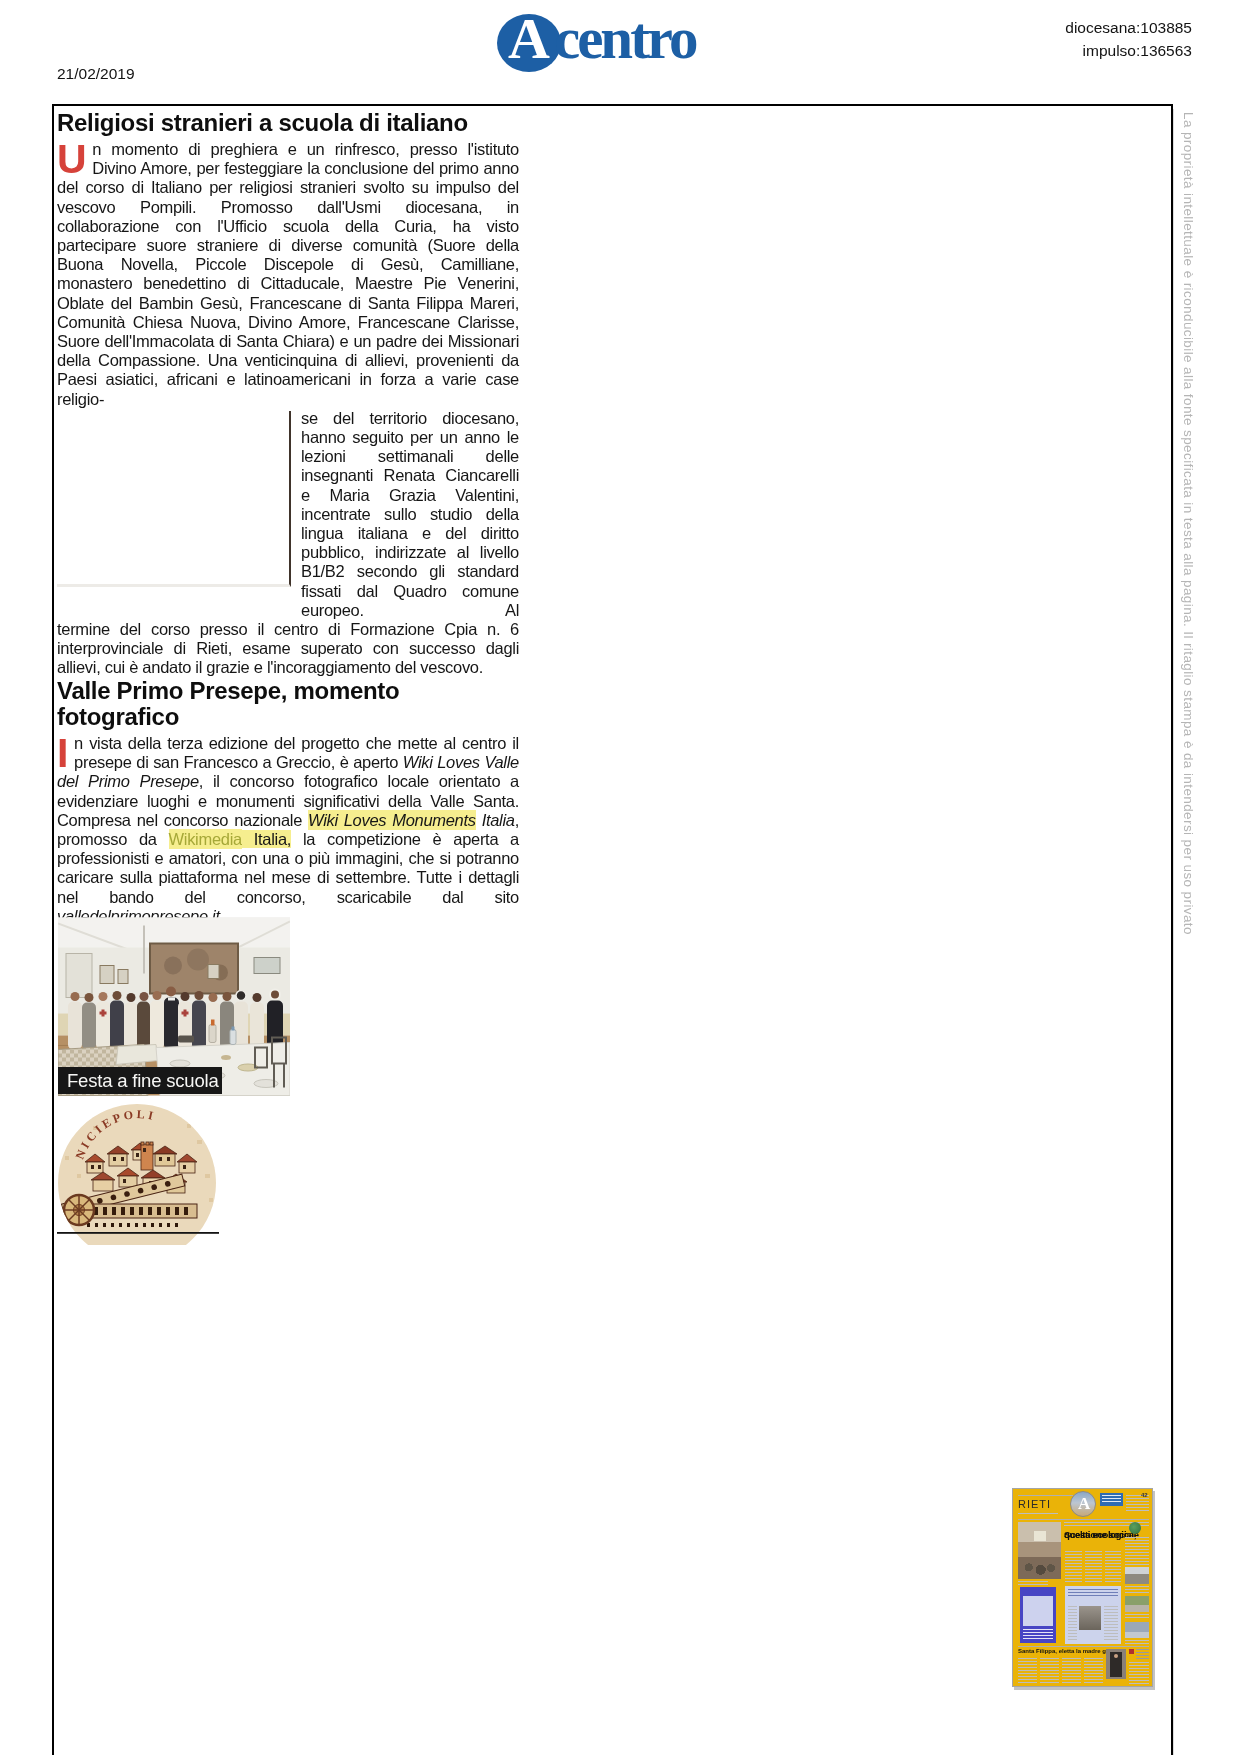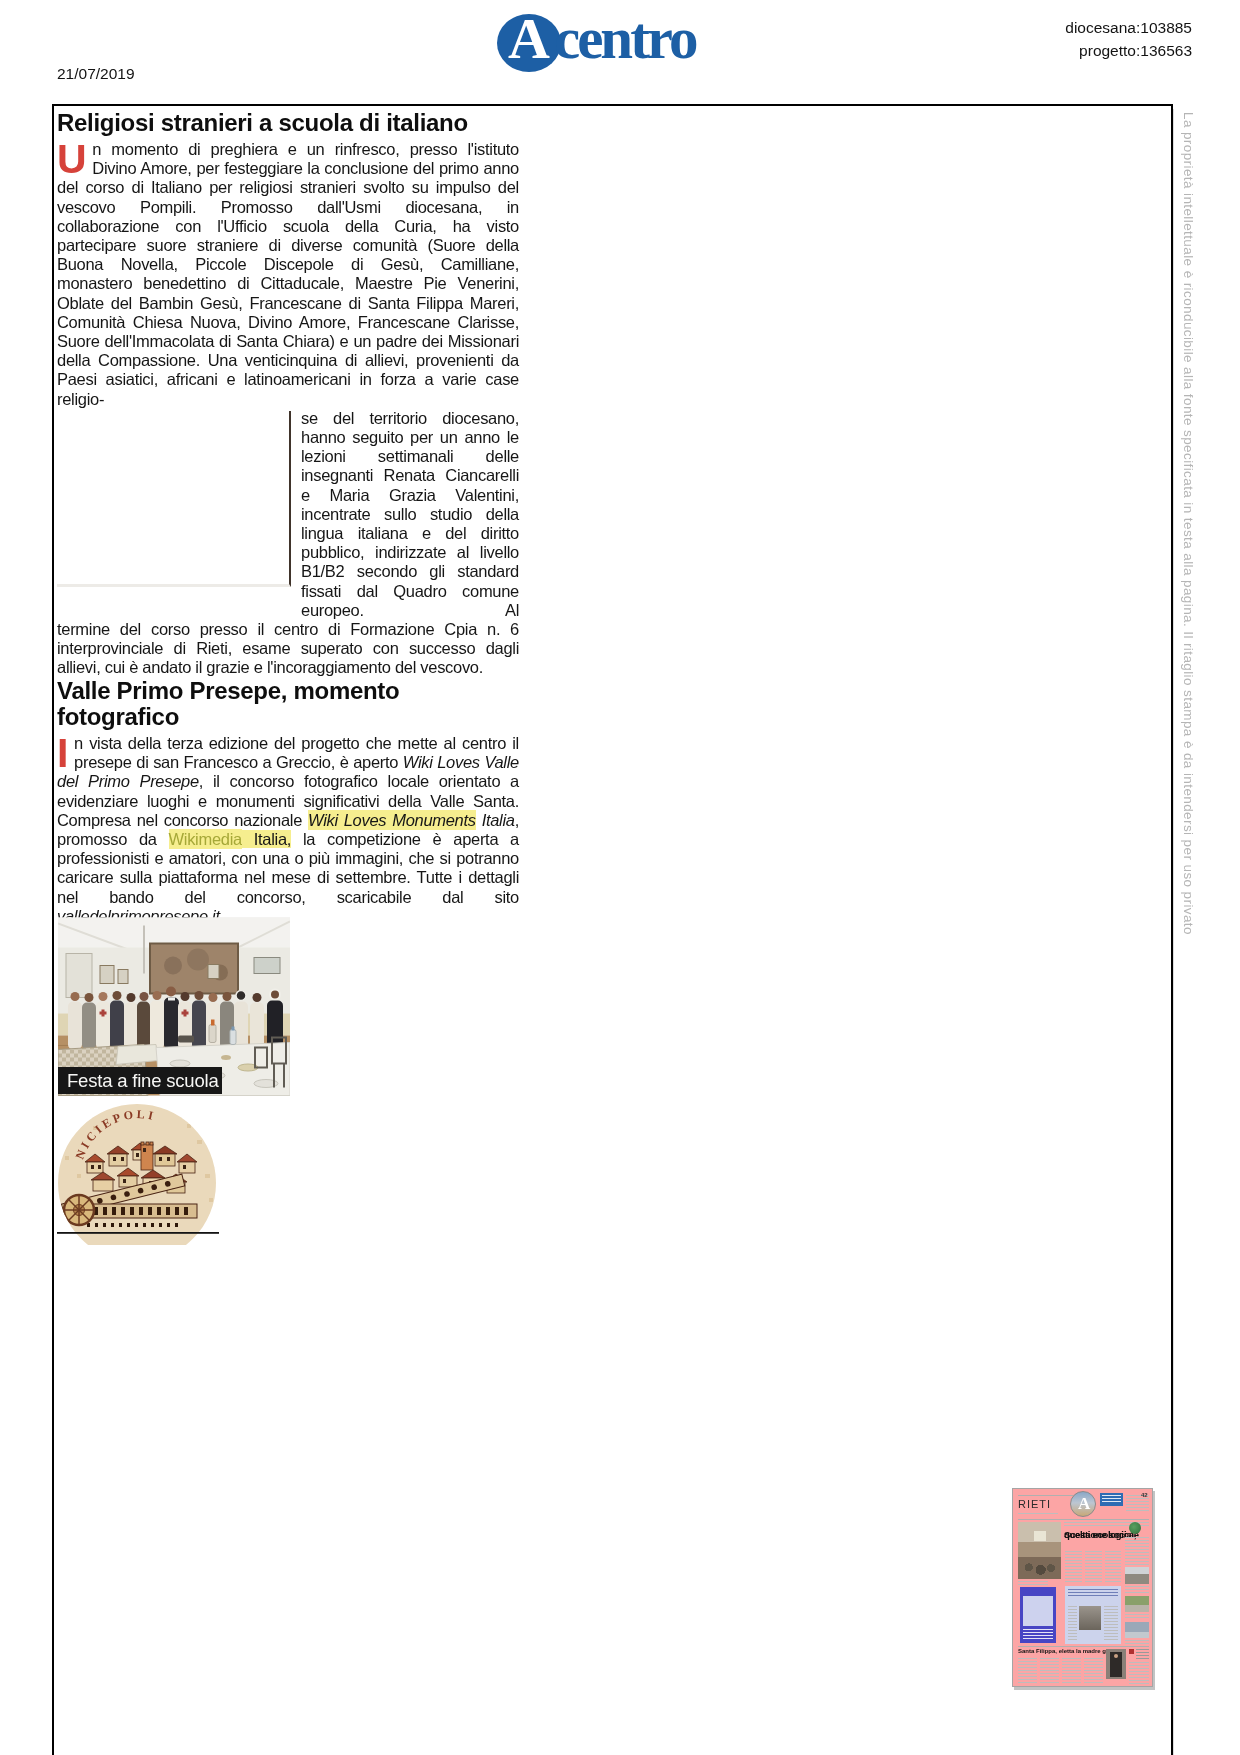--- a/index.html
+++ b/index.html
@@ -52,21 +52,21 @@
   .photo svg{display:block; filter:saturate(.95) contrast(.97) blur(.3px);}
   .photo-caption{
     position:absolute; left:0; bottom:2px; width:164px; height:27px; background:#171717;
     color:#f7f7f5; font-size:18.5px; line-height:27px; padding-left:9px; letter-spacing:-.2px;
   }
   
   .mosaic{position:absolute; left:3px; top:998px; width:162px; height:141px;}
   
   .thumb{
     position:absolute; left:958px; top:1382px; width:141px; height:199px;
-    background:#fca5a5; border:1px solid #a5a5a5; box-shadow:2px 3px 0 #c3c3c3; overflow:hidden;padding-left:16px;
+    background:#eab308; border:1px solid #a5a5a5; box-shadow:2px 3px 0 #c3c3c3; overflow:hidden;padding-left:16px;
   }
   .thumb *{position:absolute;}
   .tl{background-image:repeating-linear-gradient(to bottom,#bdbdbd 0 1px,transparent 1px 3px);}
   .tld{background-image:repeating-linear-gradient(to bottom,#9a9a9a 0 1px,transparent 1px 3px);}
   .tlb{background-image:repeating-linear-gradient(to bottom,#6f7fb8 0 1px,transparent 1px 3px);}
   .tlw{background-image:repeating-linear-gradient(to bottom,rgba(255,255,255,.85) 0 1px,transparent 1px 3px);}
   .t-rule{background:#b0b0b0; height:1px;}
   .t-rieti{left:5px; top:9px; font-size:11px; letter-spacing:1px; color:#2a2a2a; font-family:"Liberation Sans",sans-serif;}
   .t-pagenum{left:128px; top:3px; font-size:6px; font-weight:bold; color:#333;}
   .t-logo{left:57px; top:2px; width:26px; height:26px; border-radius:50%;
@@ -92,33 +92,33 @@
   .t-bheadline{left:5px; top:159px; width:88px; font-size:6px; font-weight:bold; color:#141414; white-space:nowrap; overflow:hidden;}
   .t-nun{left:93px; top:160px; width:20px; height:30px; background:#8a8078;}
   .t-nun i{position:absolute; left:4px; top:3px; width:12px; height:25px; background:#2e2a28;}
   .t-nun b{position:absolute; left:8px; top:5px; width:4px; height:4px; border-radius:50%; background:#c9a184;}
   .t-redcap{left:116px; top:160px; width:5px; height:5px; background:#b03030;}
 </style>
 </head>
 <body>
 
 <div class="hdr-left">
-  <div>21/07/2019</div>
+  <div>21/02/2019</div>
   <div>Pag. 42  Ed. Roma</div>
 </div>
 
 <div class="logo">
   <span class="logo-disc"></span>
   <span class="logo-a">A</span>
   <span class="logo-rest">centro</span>
 </div>
 
 <div class="hdr-right">
   <div>diocesana:103885</div>
-  <div>progetto:136563</div>
+  <div>impulso:136563</div>
 </div>
 
 <div class="watermark">La proprietà intellettuale è riconducibile alla fonte specificata in testa alla pagina. Il ritaglio stampa è da intendersi per uso privato</div>
 
 <div class="frame">
 
   <div class="article" style="left:3px; top:4px;">
     <h1>Religiosi stranieri a scuola di italiano</h1>
     <p class="body full-just"><span class="dropcap">U</span><span>n momento di preghiera e un rinfresco, presso l'istituto Divino Amore, per festeggiare la conclusione del primo anno del corso di Italiano per religiosi stranieri svolto su impulso del vescovo Pompili. Promosso dall'Usmi diocesana, in collaborazione con l'Ufficio scuola della Curia, ha visto partecipare suore straniere di diverse comunità (Suore della Buona Novella, Piccole Discepole di Gesù, Camilliane, monastero benedettino di Cittaducale, Maestre Pie Venerini, Oblate del Bambin Gesù, Francescane di Santa Filippa Mareri, Comunità Chiesa Nuova, Divino Amore, Francescane Clarisse, Suore dell'Immacolata di Santa Chiara) e un padre dei Missionari della Compassione. Una venticinquina di allievi, provenienti da Paesi asiatici, africani e latinoamericani in forza a varie case religio-</span></p>
     <div class="wraprow">

